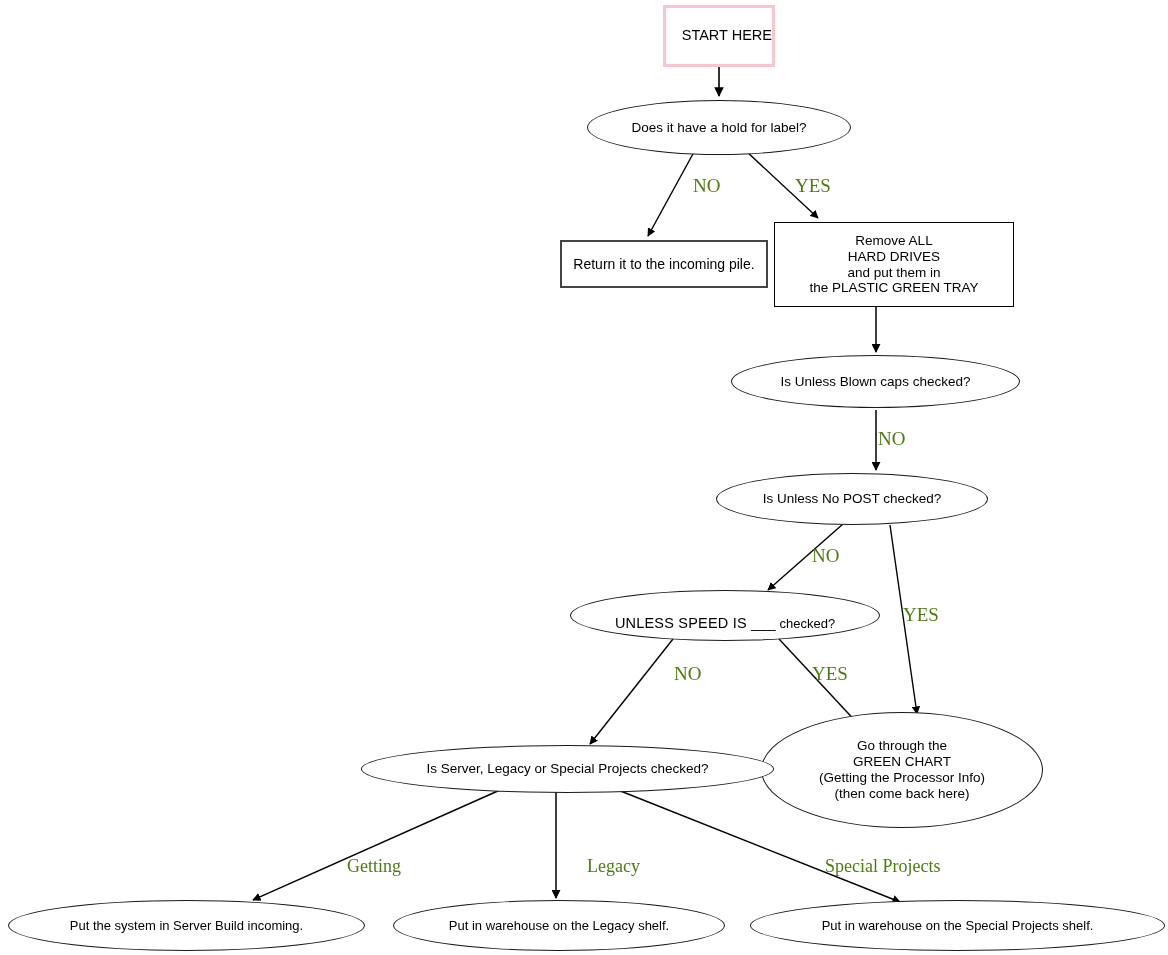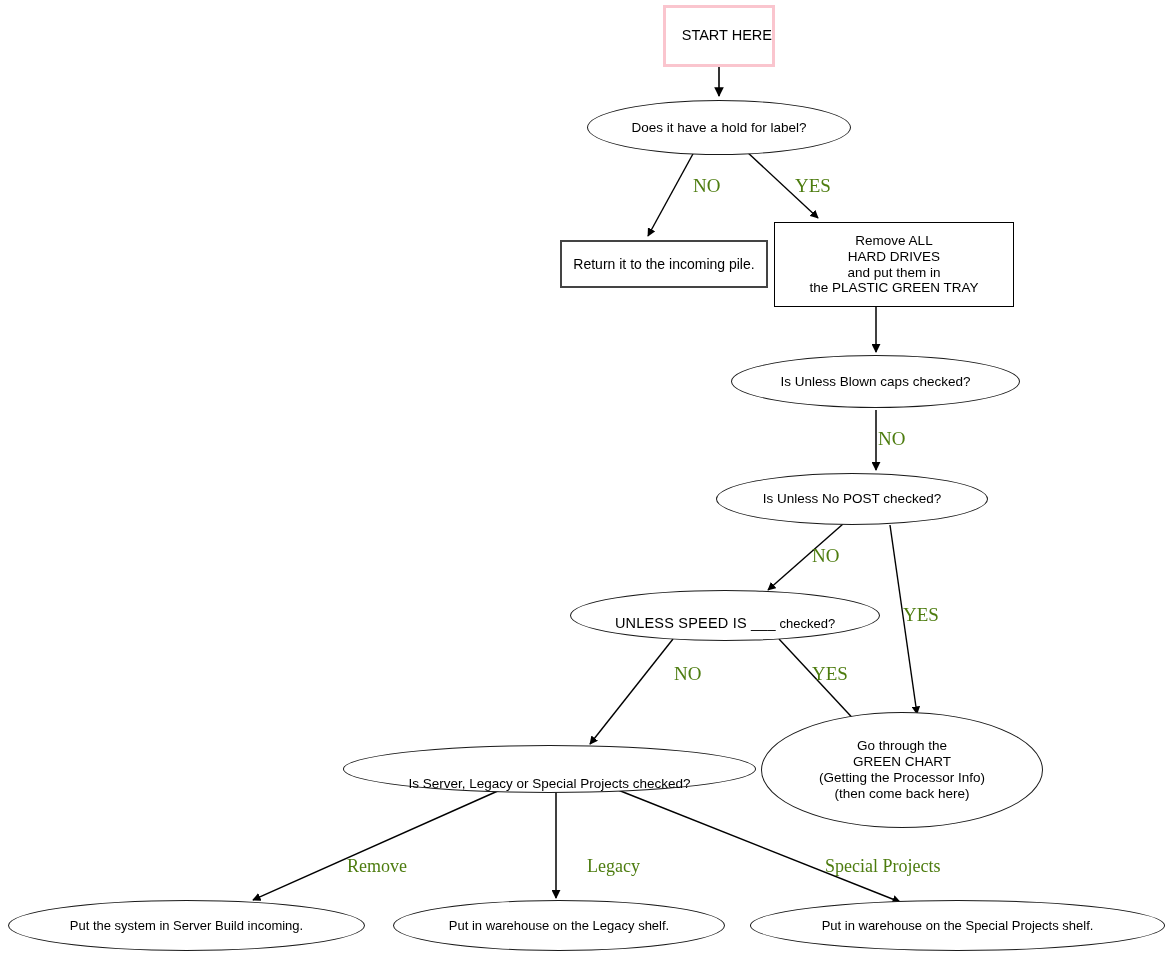--- a/index.html
+++ b/index.html
@@ -182,21 +182,21 @@
     </span>
   </div>
 
   <div class="node ellipse" style="left:761px; top:712px; width:282px; height:116px;">
     <span class="nlabel">Go through the
 GREEN CHART
 (Getting the Processor Info)
 (then come back here)</span>
   </div>
 
-  <div class="node ellipse" style="left:343px; top:745px; width:413px; height:48px;align-items:flex-end;">
+  <div class="node ellipse" style="left:361px; top:745px; width:413px; height:48px;">
     <span class="nlabel">Is Server, Legacy or Special Projects checked?</span>
   </div>
 
   <div class="node ellipse ellipse-small" style="left:8px; top:900px; width:357px; height:51px;">
     <span class="nlabel">Put the system in Server Build incoming.</span>
   </div>
 
   <div class="node ellipse ellipse-small" style="left:393px; top:900px; width:332px; height:51px;">
     <span class="nlabel">Put in warehouse on the Legacy shelf.</span>
   </div>
@@ -212,19 +212,19 @@
   <div class="edge-label" style="left:878px; top:429px;">NO</div>
 
   <div class="edge-label" style="left:812px; top:546px;">NO</div>
 
   <div class="edge-label" style="left:903px; top:605px;">YES</div>
 
   <div class="edge-label" style="left:674px; top:664px;">NO</div>
 
   <div class="edge-label" style="left:812px; top:664px;">YES</div>
 
-  <div class="edge-label small" style="left:347px; top:857px;">Remove</div>
+  <div class="edge-label small" style="left:347px; top:857px;">Getting</div>
 
   <div class="edge-label small" style="left:559px; top:857px;margin-left:28px;">Legacy</div>
 
   <div class="edge-label small" style="left:825px; top:857px;">Special Projects</div>
 
 </div>
 
 </body></html>

